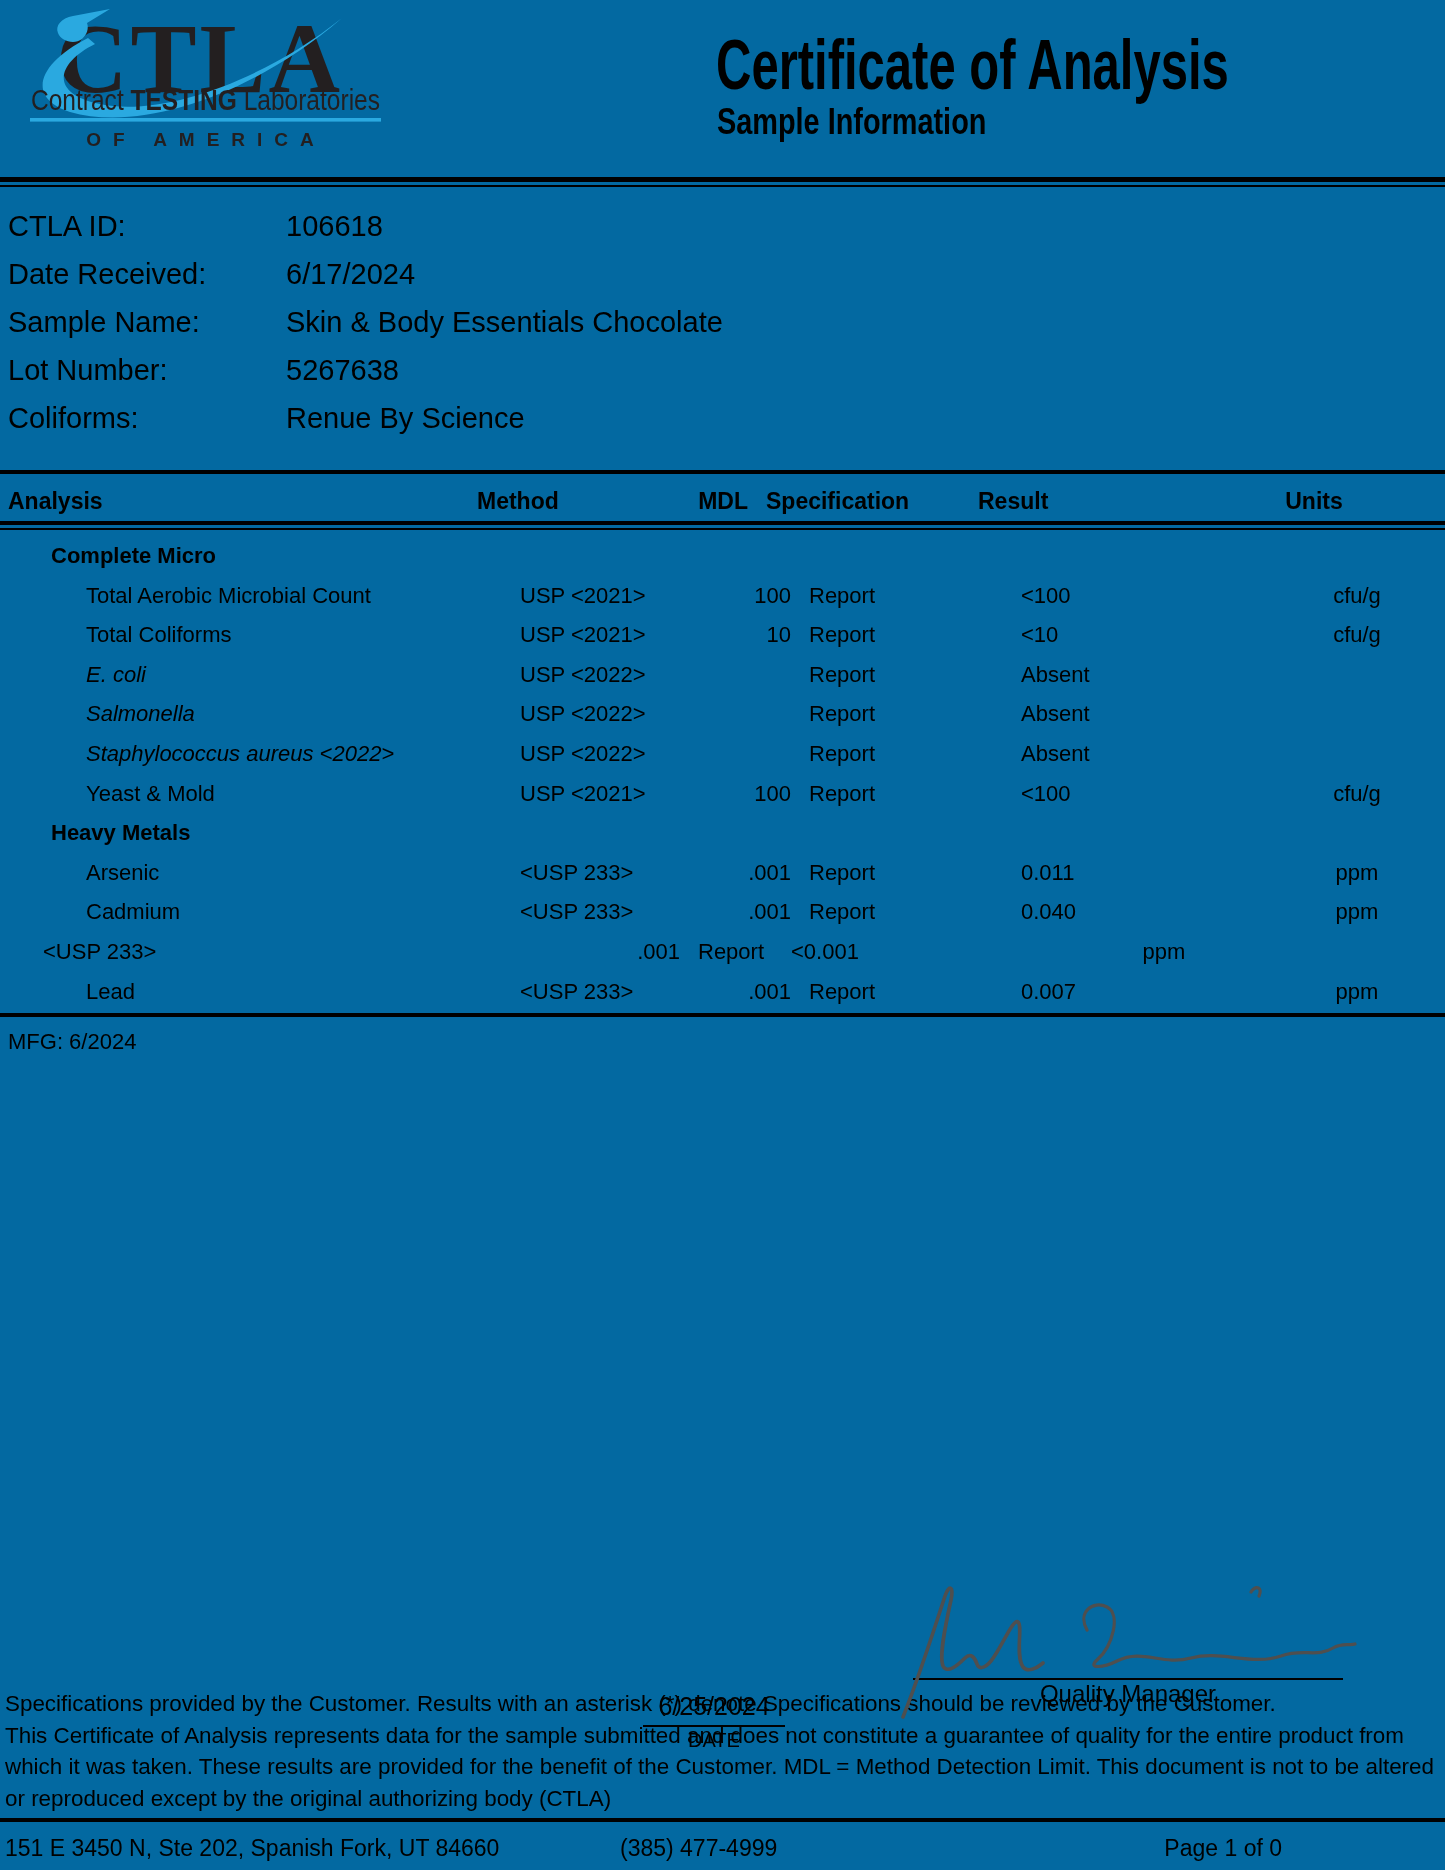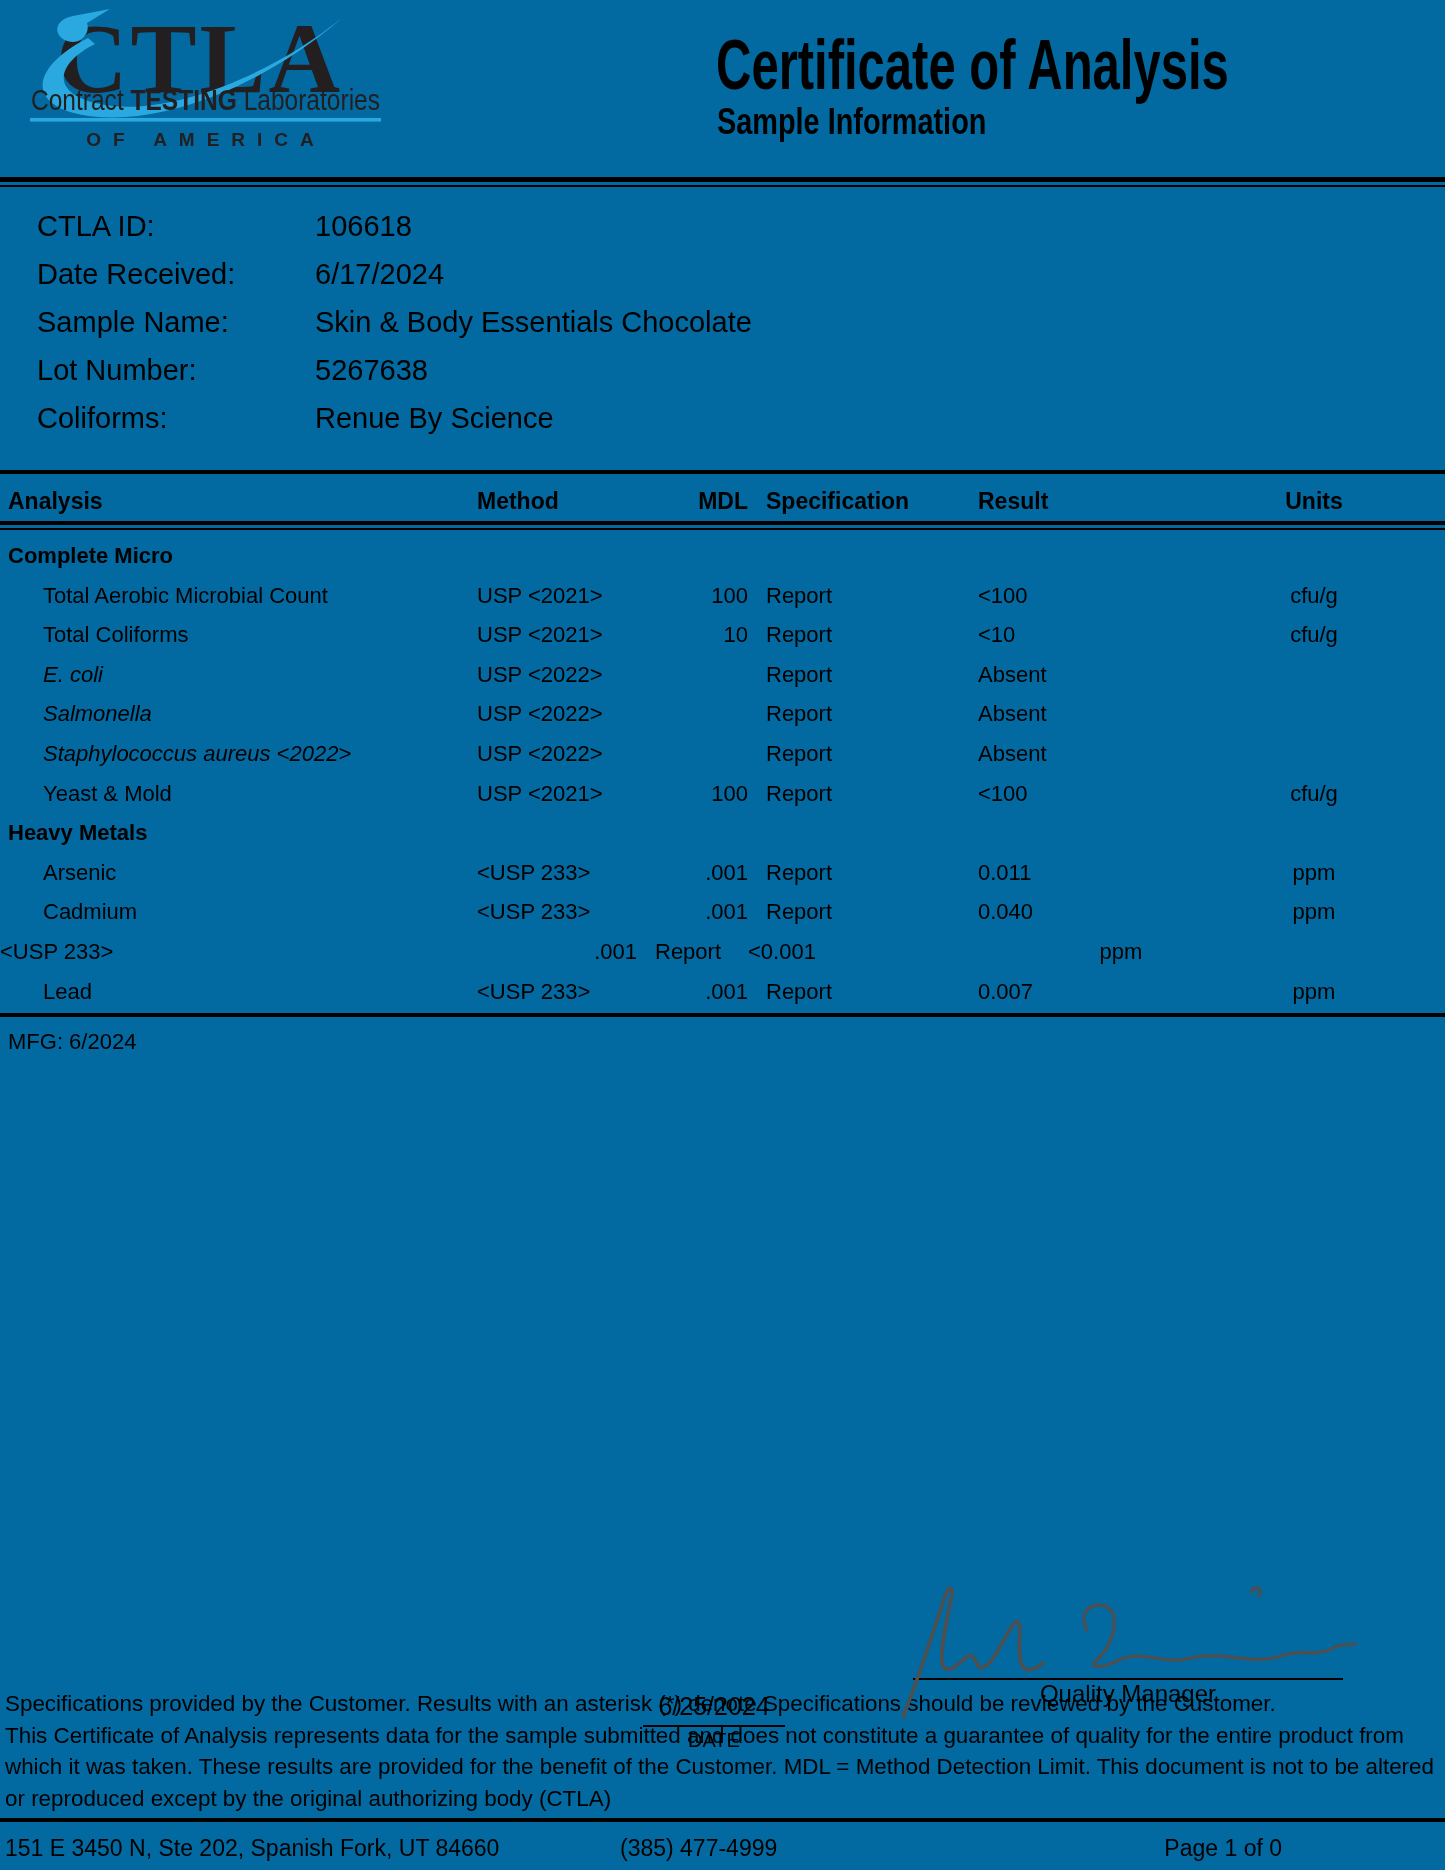--- a/index.html
+++ b/index.html
@@ -17,30 +17,30 @@
   .coa-title {
     position:absolute; left:716px; top:30px; font-size:70px; font-weight:bold;
     white-space:nowrap; line-height:70px; transform:scaleX(0.70); transform-origin:0 0;
   }
   .coa-subtitle {
     position:absolute; left:717px; top:102px; font-size:37px; font-weight:bold;
     white-space:nowrap; line-height:40px; transform:scaleX(0.78); transform-origin:0 0;
   }
   
   .sample-info { position:absolute; left:8px; top:202px; font-size:29px; }
-  .info-row { height:48px; line-height:48px; white-space:nowrap;margin-left:29px; }
+  .info-row { height:48px; line-height:48px; white-space:nowrap; }
   .info-label { display:inline-block; width:278px; }
   
   .tgrid { display:grid; grid-template-columns:477px 160px 111px 230px 286px 100px; }
   .thead {
     position:absolute; left:0; top:485px; width:1364px; height:32px; line-height:32px;
     font-weight:bold; font-size:23px;
   }
   .thead .c-analysis { padding-left:8px; }
-  .tbody { position:absolute; left:0; top:536px; width:1364px; }
+  .tbody { position:absolute; left:0; top:536px; width:1364px;padding-left:43px; }
   .trow { height:39.6px; line-height:39.6px; font-size:22px; }
   .c-analysis { padding-left:43px; white-space:nowrap; }
   .trow.section .c-analysis { padding-left:8px; }
   .trow.section { font-weight:bold; }
   .c-mdl { text-align:right; }
   .c-spec { padding-left:18px; }
   .c-units { text-align:center; }
   .it { font-style:italic; }
   .mfg-note { position:absolute; left:8px; top:1026px; font-size:22px; line-height:32px; }
   

